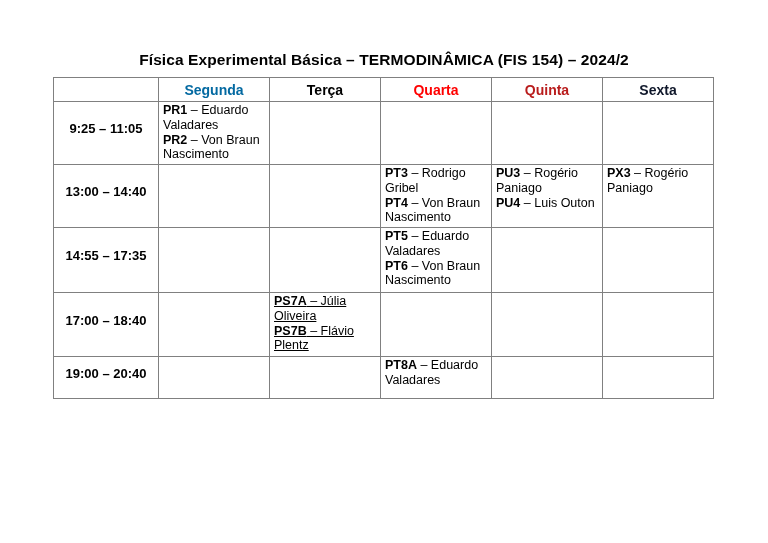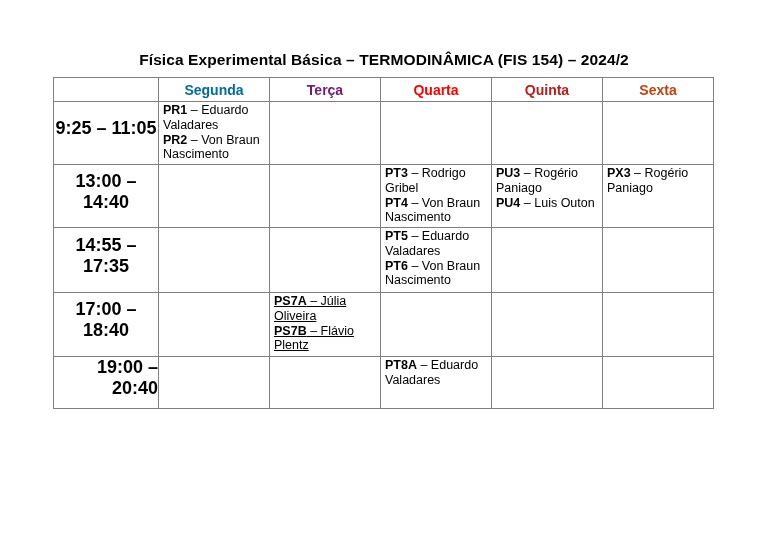--- a/index.html
+++ b/index.html
@@ -38,21 +38,21 @@
   table.schedule thead th {
     height: 23px;
     font-size: 14px;
     font-weight: bold;
     text-align: center;
     vertical-align: middle;
     padding: 0;
   }
   td.time-cell {
     font-weight: bold;
-    font-size: 18px;
+    font-size: 13px;
     color: #000000;
     text-align: center;
     vertical-align: middle;
     padding: 0 0 9px 0;
   }
   td.slot-cell {
     vertical-align: top;
     text-align: left;
     font-size: 12.5px;
     line-height: 14.8px;
@@ -73,24 +73,24 @@
       <col style="width: 111px;">
       <col style="width: 111px;">
       <col style="width: 111px;">
       <col style="width: 111px;">
       <col style="width: 111px;">
     </colgroup>
   <thead>
       <tr>
         <th style="border-color: rgb(128, 128, 128);"></th>
         <th style="color: #0369a1; border-color: rgb(128, 128, 128);">Segunda</th>
-        <th style="color: #701a75; border-color: rgb(128, 128, 128);">Terça</th>
+        <th style="color: #000000; border-color: rgb(128, 128, 128);">Terça</th>
         <th style="color: rgb(255, 0, 0); border-color: rgb(128, 128, 128);">Quarta</th>
         <th style="color: #b91c1c; border-color: rgb(128, 128, 128);">Quinta</th>
-        <th style="color: #c2410c; border-color: rgb(128, 128, 128);">Sexta</th>
+        <th style="color: #0f172a; border-color: rgb(128, 128, 128);">Sexta</th>
       </tr>
     </thead>
   <tbody>
       <tr style="height: 63px;">
         <td class="time-cell" style="border-color: rgb(128, 128, 128);">9:25 – 11:05</td>
         <td class="slot-cell" style="border-color: rgb(128, 128, 128);">
           <span class="entry"><span class="code">PR1</span> – Eduardo Valadares</span>
           <span class="entry"><span class="code">PR2</span> – Von Braun Nascimento</span>
         </td>
         <td class="slot-cell" style="border-color: rgb(128, 128, 128);"></td>
@@ -130,21 +130,21 @@
         <td class="slot-cell" style="border-color: rgb(128, 128, 128);"></td>
         <td class="slot-cell" style="border-color: rgb(128, 128, 128); text-decoration: underline;">
           <span class="entry"><span class="code">PS7A</span> – Júlia Oliveira</span>
           <span class="entry"><span class="code">PS7B</span> – Flávio Plentz</span>
         </td>
         <td class="slot-cell" style="border-color: rgb(128, 128, 128);"></td>
         <td class="slot-cell" style="border-color: rgb(128, 128, 128);"></td>
         <td class="slot-cell" style="border-color: rgb(128, 128, 128);"></td>
       </tr>
       <tr style="height: 42px;">
-        <td class="time-cell" style="border-color: rgb(128, 128, 128); text-align: right;">19:00 – 20:40</td>
+        <td class="time-cell" style="border-color: rgb(128, 128, 128);">19:00 – 20:40</td>
         <td class="slot-cell" style="border-color: rgb(128, 128, 128);"></td>
         <td class="slot-cell" style="border-color: rgb(128, 128, 128);"></td>
         <td class="slot-cell" style="border-color: rgb(128, 128, 128);">
           <span class="entry"><span class="code">PT8A</span> – Eduardo Valadares</span>
         </td>
         <td class="slot-cell" style="border-color: rgb(128, 128, 128);"></td>
         <td class="slot-cell" style="border-color: rgb(128, 128, 128);"></td>
       </tr>
     </tbody>
 </table>

